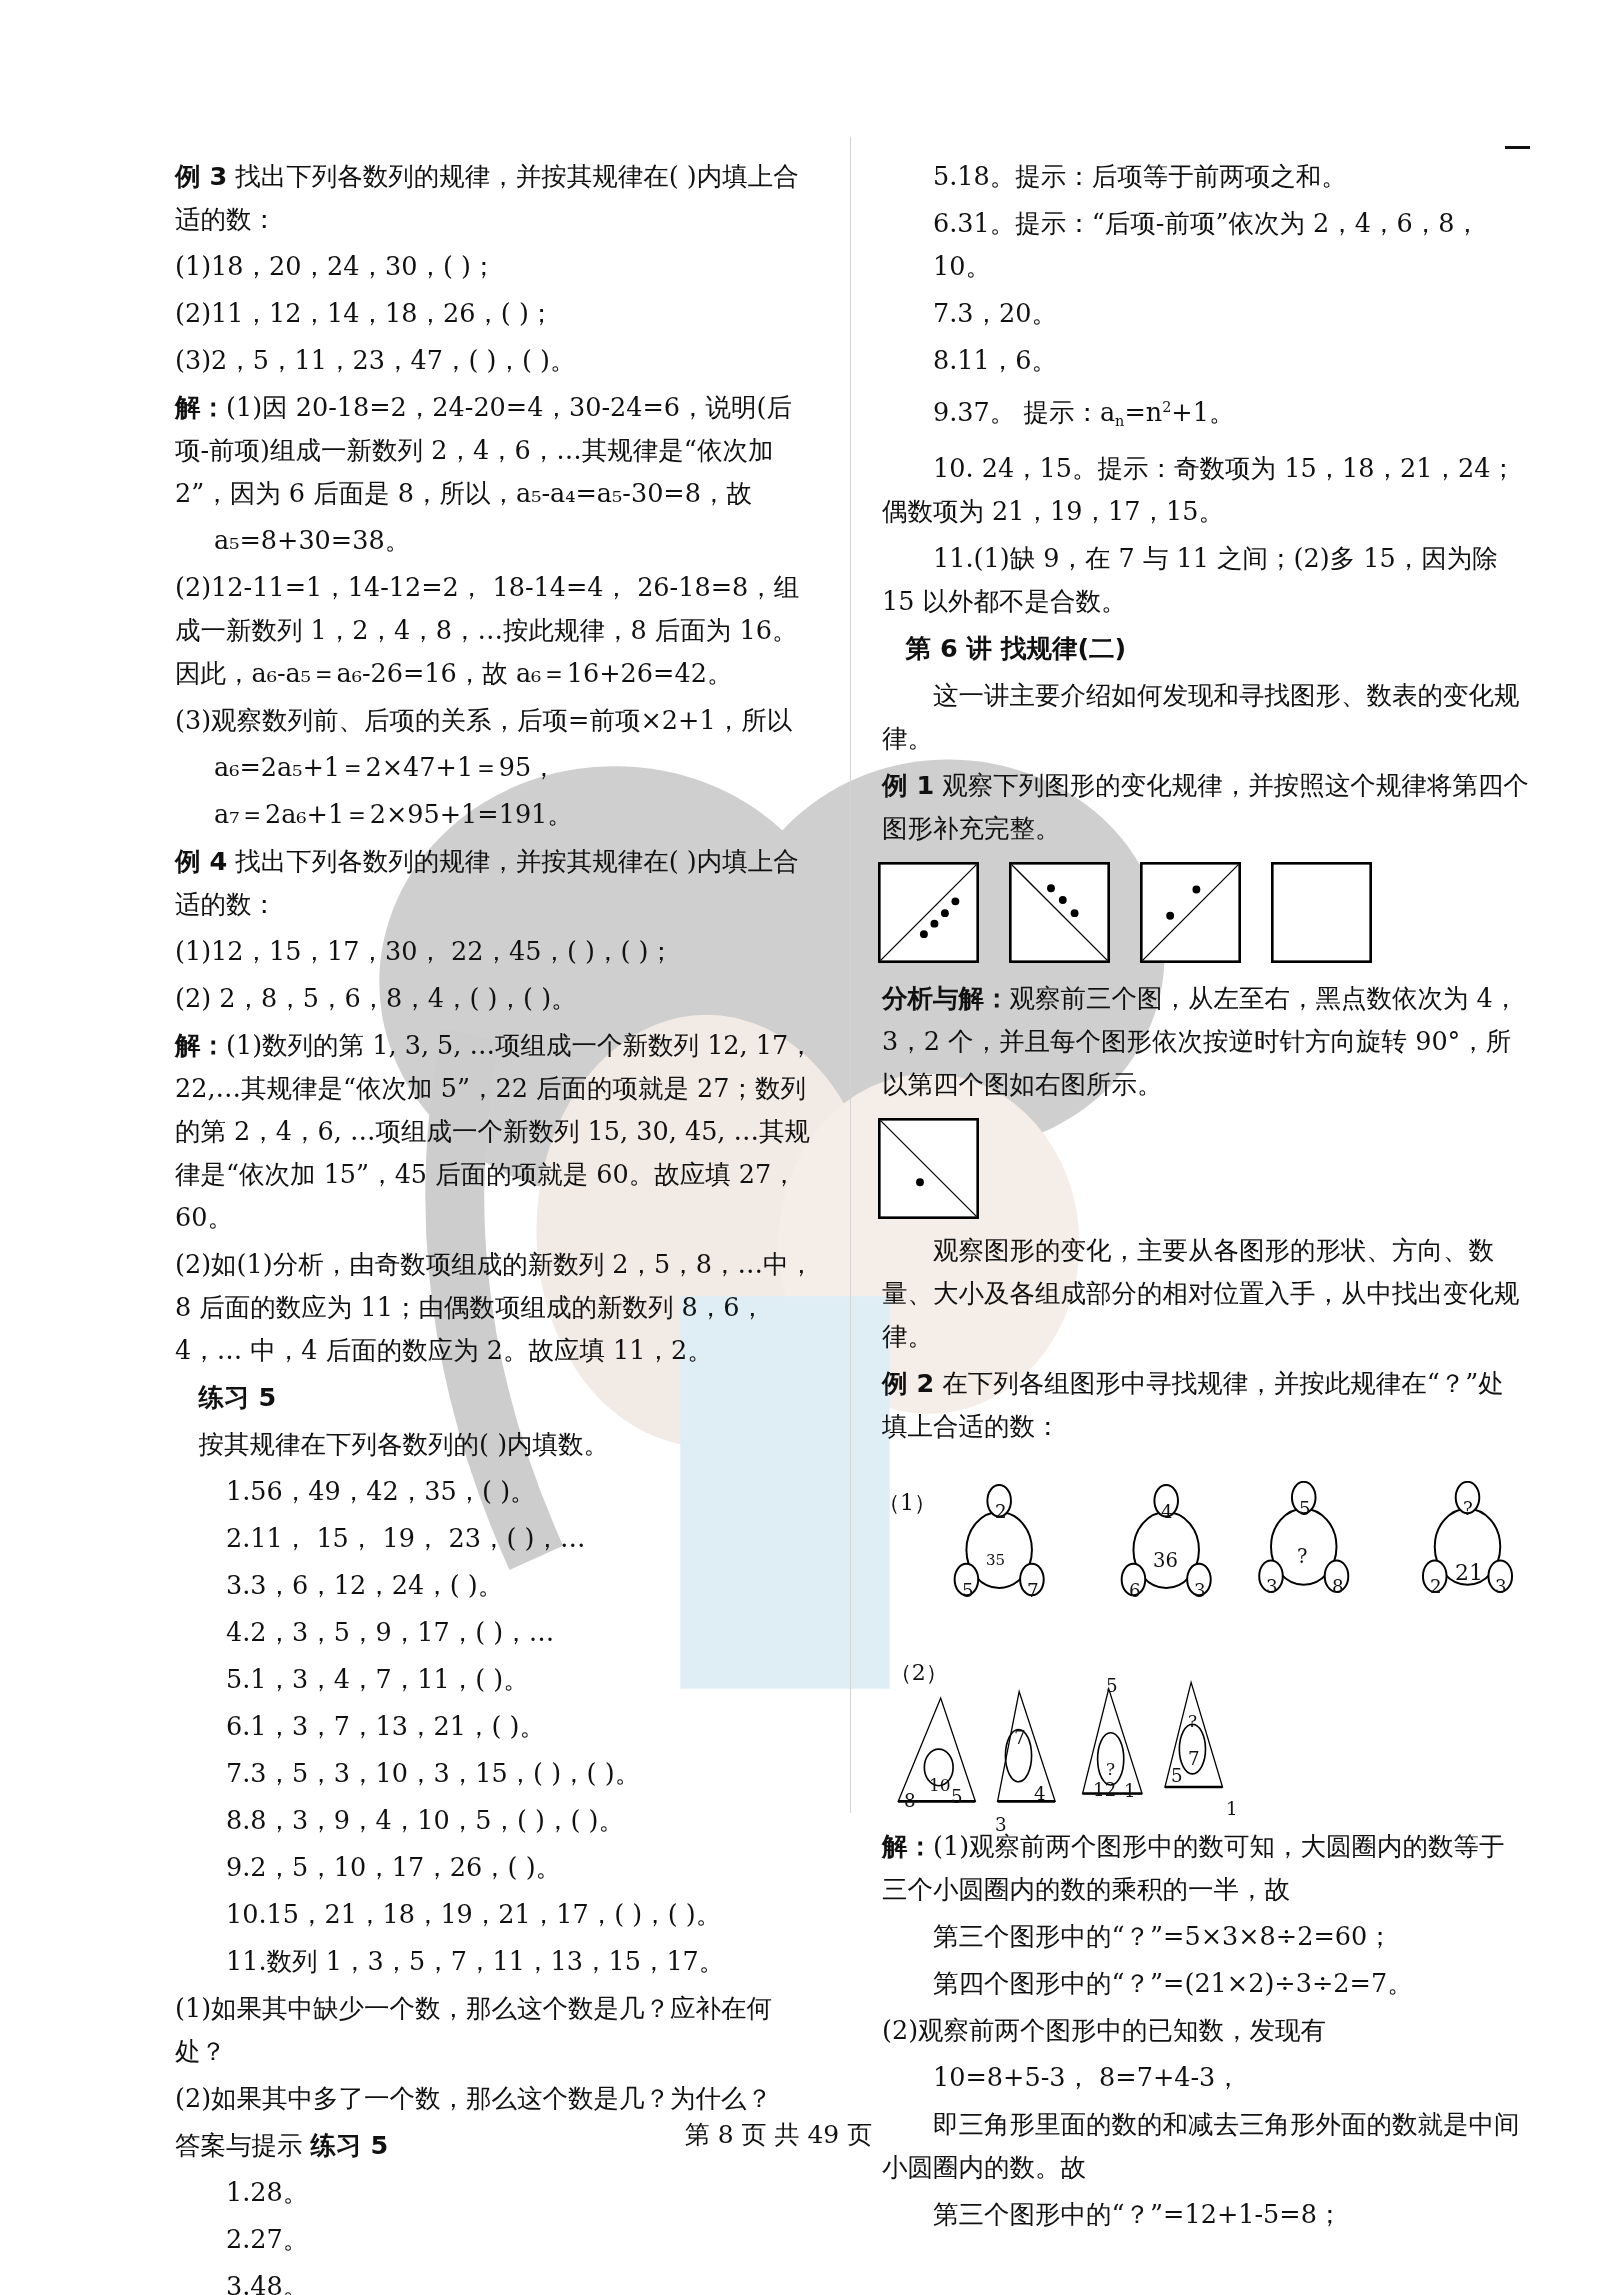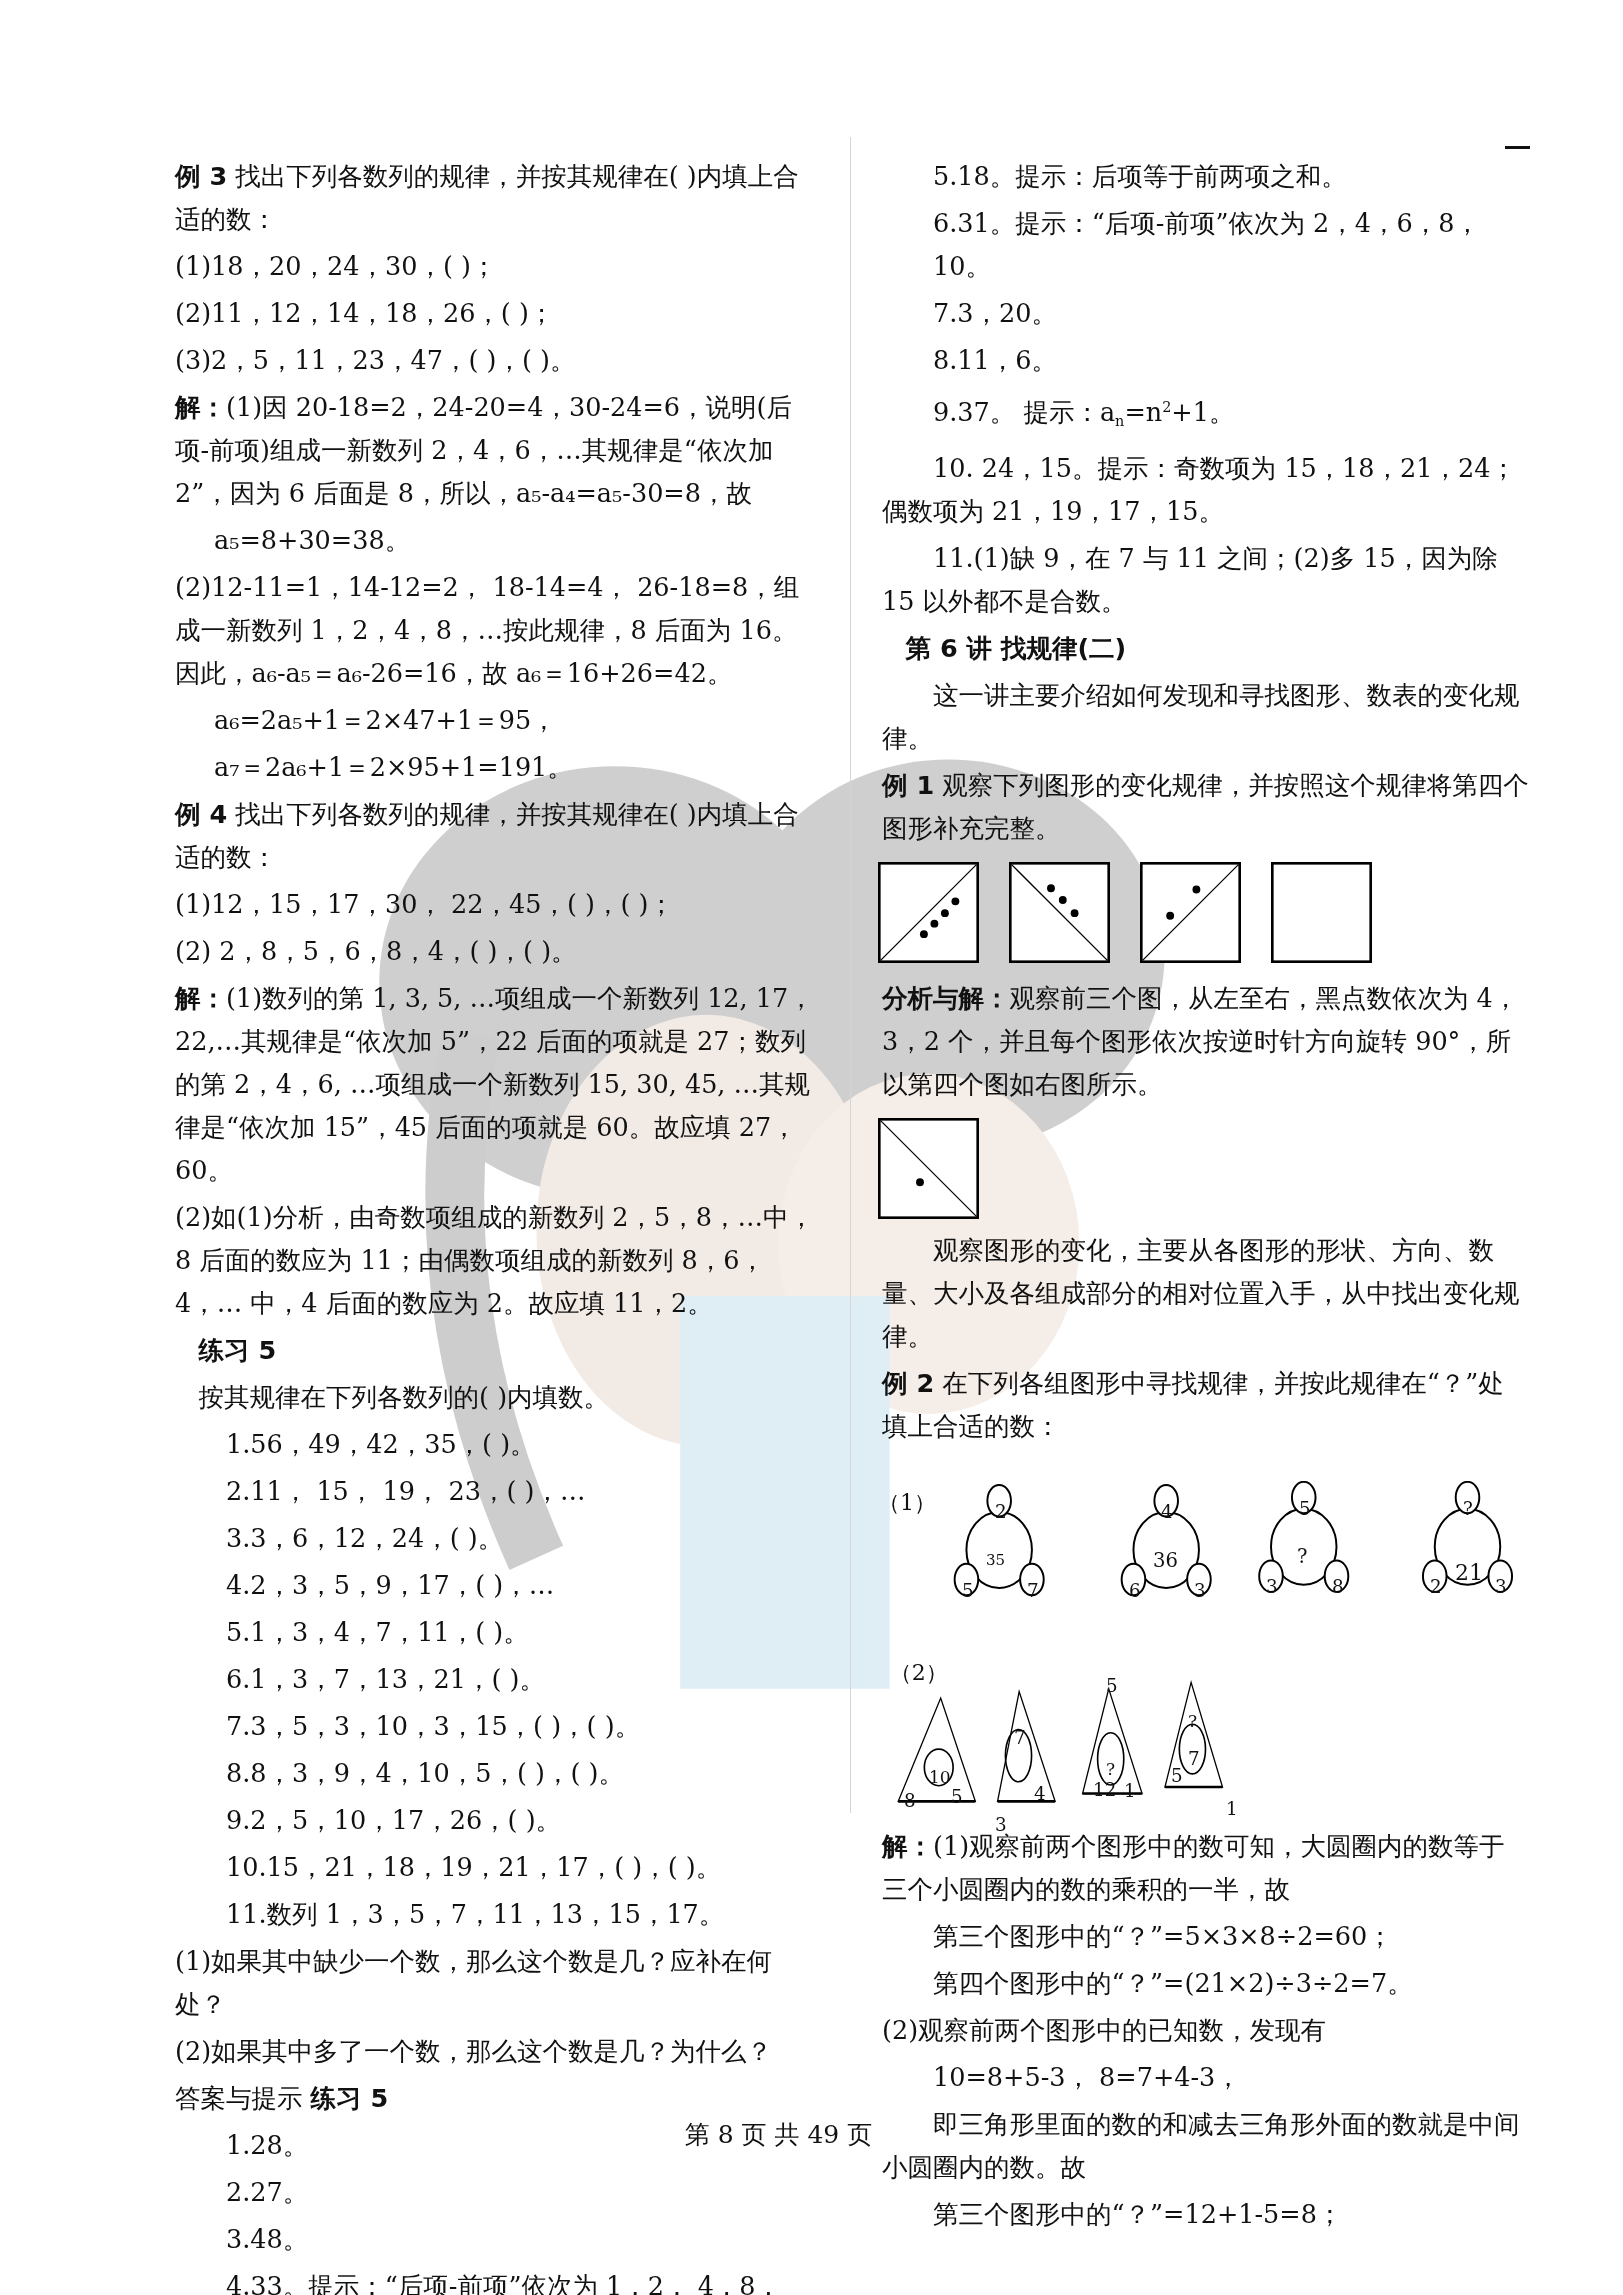--- a/index.html
+++ b/index.html
@@ -40,20 +40,21 @@
 <div class="top-dash"></div>
 
 <div class="col col-left">
   <p><span class="b">例 3</span><span> 找出下列各数列的规律，并按其规律在( )内填上合适的数：</span></p>
   <p>(1)18，20，24，30，( )；</p>
   <p>(2)11，12，14，18，26，( )；</p>
   <p>(3)2，5，11，23，47，( )，( )。</p>
   <p><span class="b">解：</span><span>(1)因 20-18=2，24-20=4，30-24=6，说明(后项-前项)组成一新数列 2，4，6，…其规律是“依次加 2”，因为 6 后面是 8，所以，</span><span>a₅-a₄=a₅-30=8，故</span></p>
   <p class="in3">a₅=8+30=38。</p>
   <p>(2)12-11=1，14-12=2，  18-14=4，  26-18=8，组成一新数列 1，2，4，8，…按此规律，8 后面为 16。因此，a₆-a₅＝a₆-26=16，故 a₆＝16+26=42。</p>
+  <p>(3)观察数列前、后项的关系，后项=前项×2+1，所以</p>
   <p class="in3">a₆=2a₅+1＝2×47+1＝95，</p>
   <p class="in3">a₇＝2a₆+1＝2×95+1=191。</p>
 
   <p><span class="b">例 4</span><span> 找出下列各数列的规律，并按其规律在( )内填上合适的数：</span></p>
   <p>(1)12，15，17，30，  22，45，( )，( )；</p>
   <p>(2) 2，8，5，6，8，4，( )，( )。</p>
   <p><span class="b">解：</span><span>(1)数列的第 1, 3, 5, …项组成一个新数列 12, 17， 22,…其规律是“依次加 5”，22 后面的项就是 27；数列的第 2，4，6, …项组成一个新数列 15, 30, 45, …其规律是“依次加 15”，45 后面的项就是 60。故应填 27，60。</span></p>
   <p>(2)如(1)分析，由奇数项组成的新数列 2，5，8，…中，8 后面的数应为 11；由偶数项组成的新数列 8，6，4，… 中，4 后面的数应为 2。故应填 11，2。</p>
 
   <p class="b h">练习 5</p>
@@ -192,21 +193,21 @@
 
       <polygon points="312,218 352,58 403,218" fill="#fff" stroke="#000" stroke-width="2"></polygon>
       <line x1="312" y1="218" x2="403" y2="218" stroke="#000" stroke-width="4"></line>
       <ellipse cx="355" cy="165" rx="20" ry="40" fill="none" stroke="#000" stroke-width="2.5"></ellipse>
 
       <polygon points="438,208 478,48 526,208" fill="#fff" stroke="#000" stroke-width="2"></polygon>
       <line x1="438" y1="208" x2="526" y2="208" stroke="#000" stroke-width="4"></line>
       <ellipse cx="480" cy="150" rx="20" ry="38" fill="none" stroke="#000" stroke-width="2.5"></ellipse>
     </svg>
 
-    <span style="position:absolute;left:51px;top:105px;font-size:17px">10</span>
+    <span style="position:absolute;left:51px;top:113px;font-size:17px">10</span>
     <span style="position:absolute;left:26px;top:128px;font-size:18.3px">8</span>
     <span style="position:absolute;left:73px;top:124px;font-size:18.3px">5</span>
 
     <span style="position:absolute;left:136px;top:65px;font-size:18.3px">7</span>
     <span style="position:absolute;left:137px;top:105px;font-size:17px"></span>
     <span style="position:absolute;left:156px;top:121px;font-size:18.3px">4</span>
     <span style="position:absolute;left:117px;top:152px;font-size:18.3px">3</span>
 
     <span style="position:absolute;left:228px;top:13px;font-size:18.3px">5</span>
     <span style="position:absolute;left:228px;top:97px;font-size:17px">?</span>

